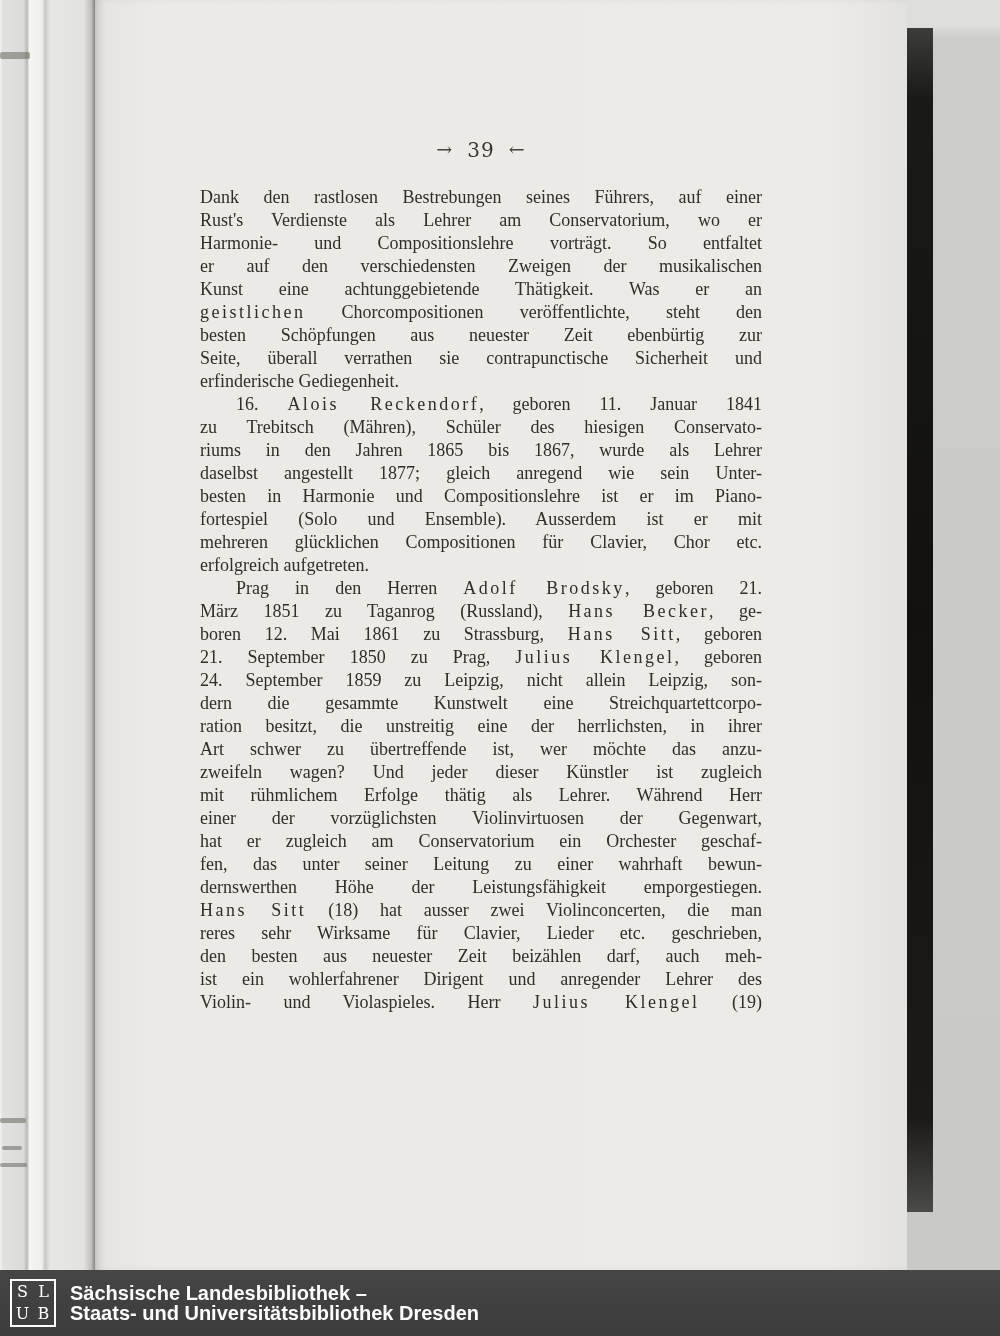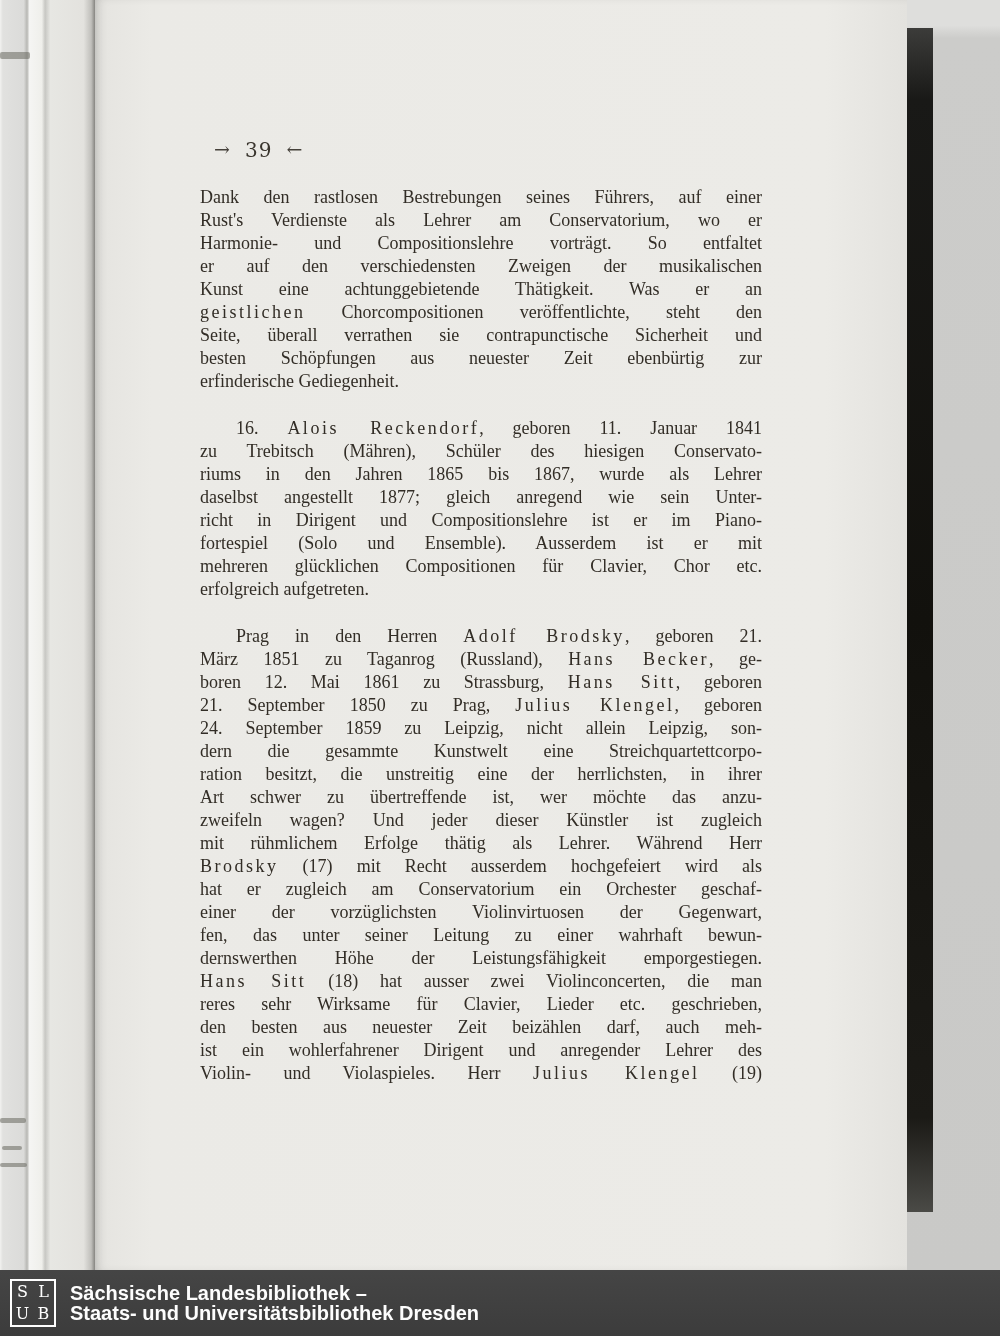--- a/index.html
+++ b/index.html
@@ -38,20 +38,21 @@
     width: 812px; height: 1270px;
     background: linear-gradient(90deg, #e5e4e0 0%, #ebeae6 7%, #ecebe7 90%, #e3e2de 100%);
     box-shadow: inset 7px 0 12px -7px rgba(0,0,0,.28);
   }
   .page-content {
     padding: 138px 0 0 105px;
     width: 562px;
     color: #322d26;
   }
   .page-header {
+    text-align: center;
     font-size: 20px;
     letter-spacing: 1px;
     margin-bottom: 24px;
     color: #3a352e;
   }
   .page-header .orn {
     font-size: 19px;
     position: relative;
     top: -1px;
     padding: 0 14px;
@@ -62,21 +63,21 @@
     line-height: 23px;
     text-rendering: optimizeLegibility;
     font-family: Liberation Serif, serif;
   }
   .tline {
     text-align: justify;
     text-align-last: justify;
     white-space: normal;
   }
   .tline.lastline { text-align-last: left; }
-  .tline.indent { text-indent: 36px; margin-top: 24px; }
+  .tline.indent { text-indent: 36px; }
   .sperr { letter-spacing: 2.5px; }
   
   .right-area {
     position: absolute;
     left: 907px; top: 0;
     width: 93px; height: 1270px;
     background: linear-gradient(180deg, #dededc 0%, #dededc 2%, #cccccA 3%, #c9c9c7 100%);
   }
   .spine-bar {
     position: absolute;
@@ -135,44 +136,43 @@
       <div class="page-header">
         <span class="orn">→</span><span class="pagenum">39</span><span class="orn">←</span>
       </div>
       <div class="page-body">
           <div class="tline"><span>Dank den rastlosen Bestrebungen seines Führers, auf einer</span></div>
           <div class="tline"><span>Rust's Verdienste als Lehrer am Conservatorium, wo er</span></div>
           <div class="tline"><span>Harmonie- und Compositionslehre vorträgt.  So entfaltet</span></div>
           <div class="tline"><span>er auf den verschiedensten Zweigen der musikalischen</span></div>
           <div class="tline"><span>Kunst eine achtunggebietende Thätigkeit.  Was er an</span></div>
           <div class="tline"><span class="sperr">geistlichen</span><span> Chorcompositionen veröffentlichte, steht den</span></div>
+          <div class="tline"><span>besten Schöpfungen aus neuester Zeit ebenbürtig zur</span></div>
           <div class="tline"><span>Seite, überall verrathen sie contrapunctische Sicherheit und</span></div>
-          <div class="tline"><span>besten Schöpfungen aus neuester Zeit ebenbürtig zur</span></div>
           <div class="tline lastline"><span>erfinderische Gediegenheit.</span></div>
           <div class="tline indent"><span>16. </span><span class="sperr">Alois Reckendorf</span><span>, geboren 11. Januar 1841</span></div>
           <div class="tline"><span>zu Trebitsch (Mähren), Schüler des hiesigen Conservato-</span></div>
           <div class="tline"><span>riums in den Jahren 1865 bis 1867, wurde als Lehrer</span></div>
           <div class="tline"><span>daselbst angestellt 1877; gleich anregend wie sein Unter-</span></div>
-          <div class="tline"><span>richt in Dirigent und Compositionslehre ist er im Piano-</span></div>
+          <div class="tline"><span>besten in Harmonie und Compositionslehre ist er im Piano-</span></div>
           <div class="tline"><span>fortespiel (Solo und Ensemble).  Ausserdem ist er mit</span></div>
           <div class="tline"><span>mehreren glücklichen Compositionen für Clavier, Chor etc.</span></div>
           <div class="tline lastline"><span>erfolgreich aufgetreten.</span></div>
           <div class="tline indent"><span>Prag in den Herren </span><span class="sperr">Adolf Brodsky</span><span>, geboren 21.</span></div>
           <div class="tline"><span>März 1851 zu Taganrog (Russland), </span><span class="sperr">Hans Becker</span><span>, ge-</span></div>
           <div class="tline"><span>boren 12. Mai 1861 zu Strassburg, </span><span class="sperr">Hans Sitt</span><span>, geboren</span></div>
           <div class="tline"><span>21. September 1850 zu Prag, </span><span class="sperr">Julius Klengel</span><span>, geboren</span></div>
           <div class="tline"><span>24. September 1859 zu Leipzig, nicht allein Leipzig, son-</span></div>
           <div class="tline"><span>dern die gesammte Kunstwelt eine Streichquartettcorpo-</span></div>
           <div class="tline"><span>ration besitzt, die unstreitig eine der herrlichsten, in ihrer</span></div>
           <div class="tline"><span>Art schwer zu übertreffende ist, wer möchte das anzu-</span></div>
           <div class="tline"><span>zweifeln wagen?  Und jeder dieser Künstler ist zugleich</span></div>
           <div class="tline"><span>mit rühmlichem Erfolge thätig als Lehrer.  Während Herr</span></div>
-          <div class="tline"><span class="sperr">Brodsky</span><span> (17) mit Recht ausserdem hochgefeiert wird als</span></div>
+          <div class="tline"><span>einer der vorzüglichsten Violinvirtuosen der Gegenwart,</span></div>
           <div class="tline"><span>hat er zugleich am Conservatorium ein Orchester geschaf-</span></div>
-          <div class="tline"><span>einer der vorzüglichsten Violinvirtuosen der Gegenwart,</span></div>
           <div class="tline"><span>fen, das unter seiner Leitung zu einer wahrhaft bewun-</span></div>
           <div class="tline"><span>dernswerthen Höhe der Leistungsfähigkeit emporgestiegen.</span></div>
           <div class="tline"><span class="sperr">Hans Sitt</span><span> (18) hat ausser zwei Violinconcerten, die man</span></div>
           <div class="tline"><span>reres sehr Wirksame für Clavier, Lieder etc. geschrieben,</span></div>
           <div class="tline"><span>den besten aus neuester Zeit beizählen darf, auch meh-</span></div>
           <div class="tline"><span>ist ein wohlerfahrener Dirigent und anregender Lehrer des</span></div>
           <div class="tline"><span>Violin- und Violaspieles.  Herr </span><span class="sperr">Julius Klengel</span><span> (19)</span></div>
         </div>
     </div>
   </div>

